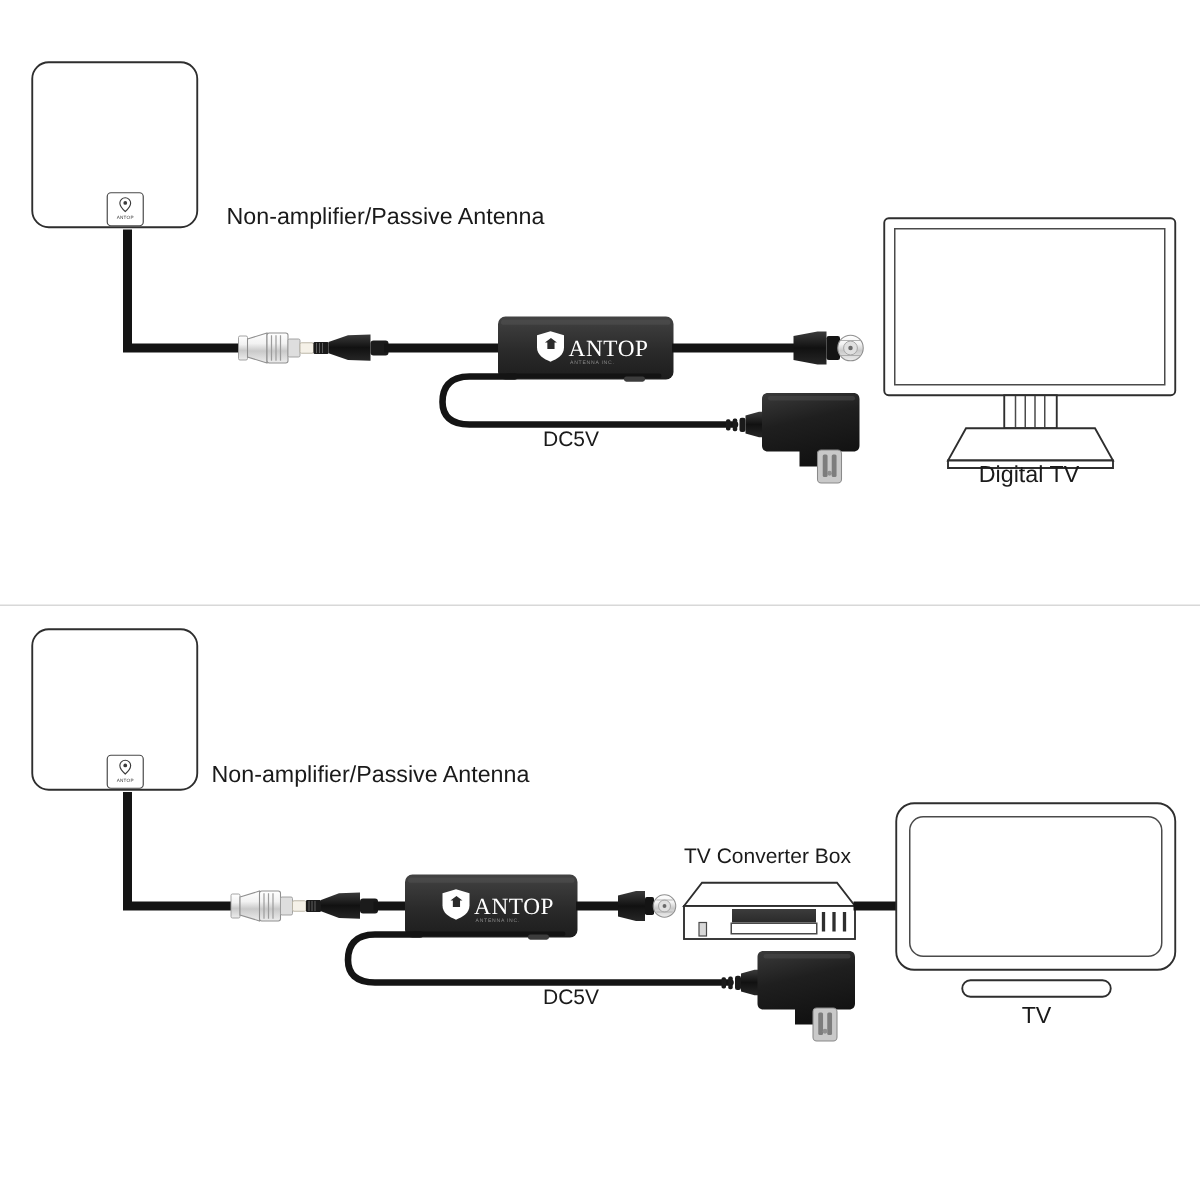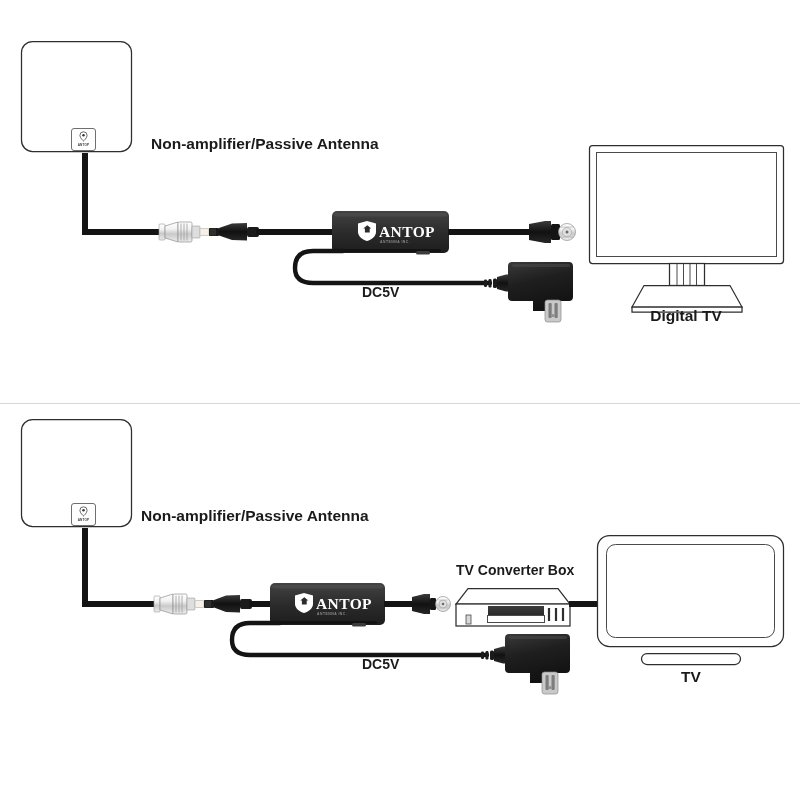--- a/index.html
+++ b/index.html
@@ -11,21 +11,20 @@
   body {
     font-family: "Liberation Sans", sans-serif;
     -webkit-font-smoothing: antialiased;
   }
   #diagram-root {
     position: relative;
     width: 800px;
     height: 800px;
     background: #ffffff;
     overflow: hidden;
-    font-weight: bold;
   }
   #diagram-svg {
     display: block;
     width: 800px;
     height: 800px;
   }
   .diagram-label {
     font-family: "Liberation Sans", sans-serif;
     fill: #1a1a1a;
   }

